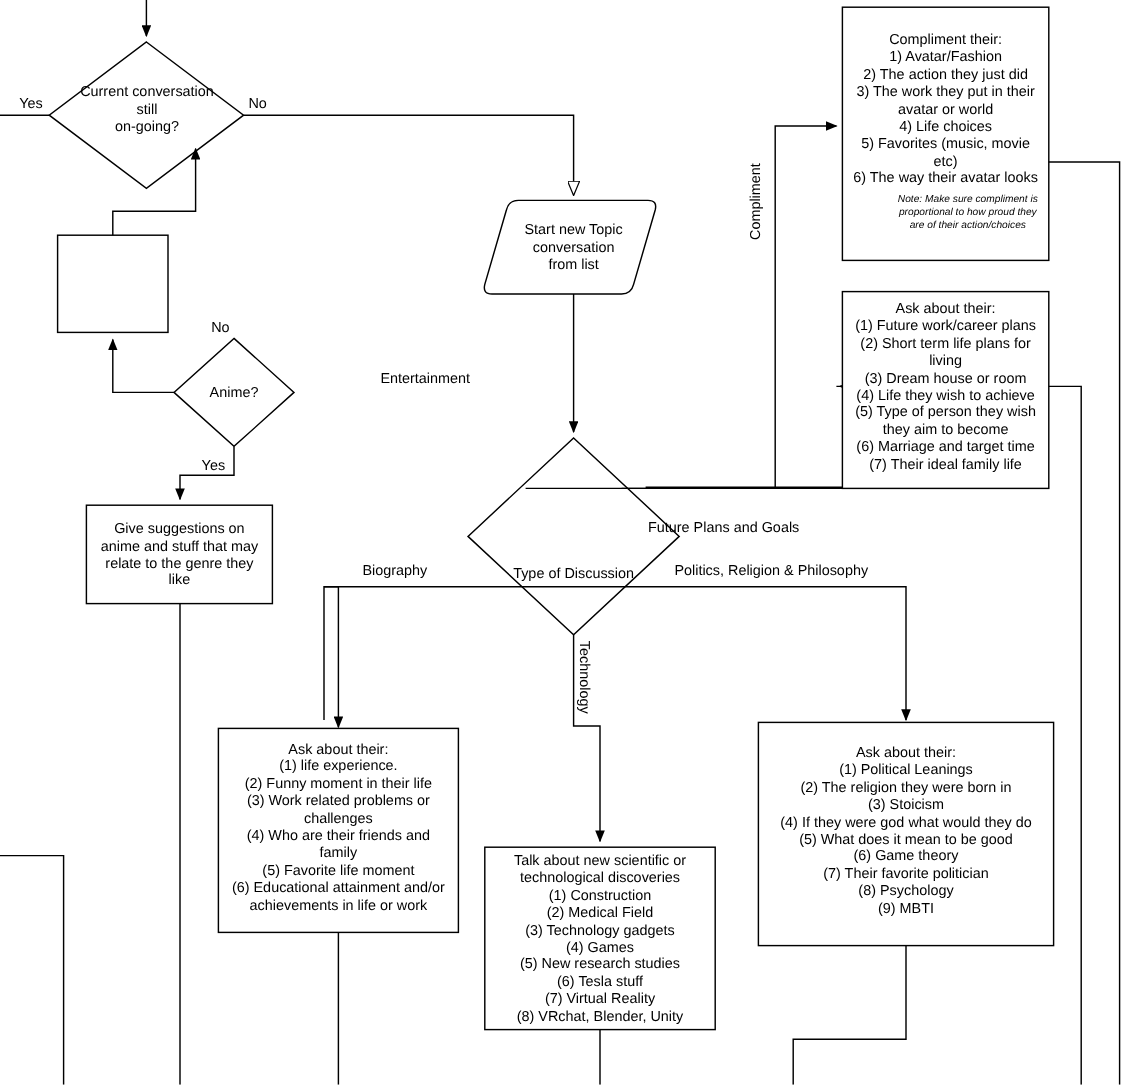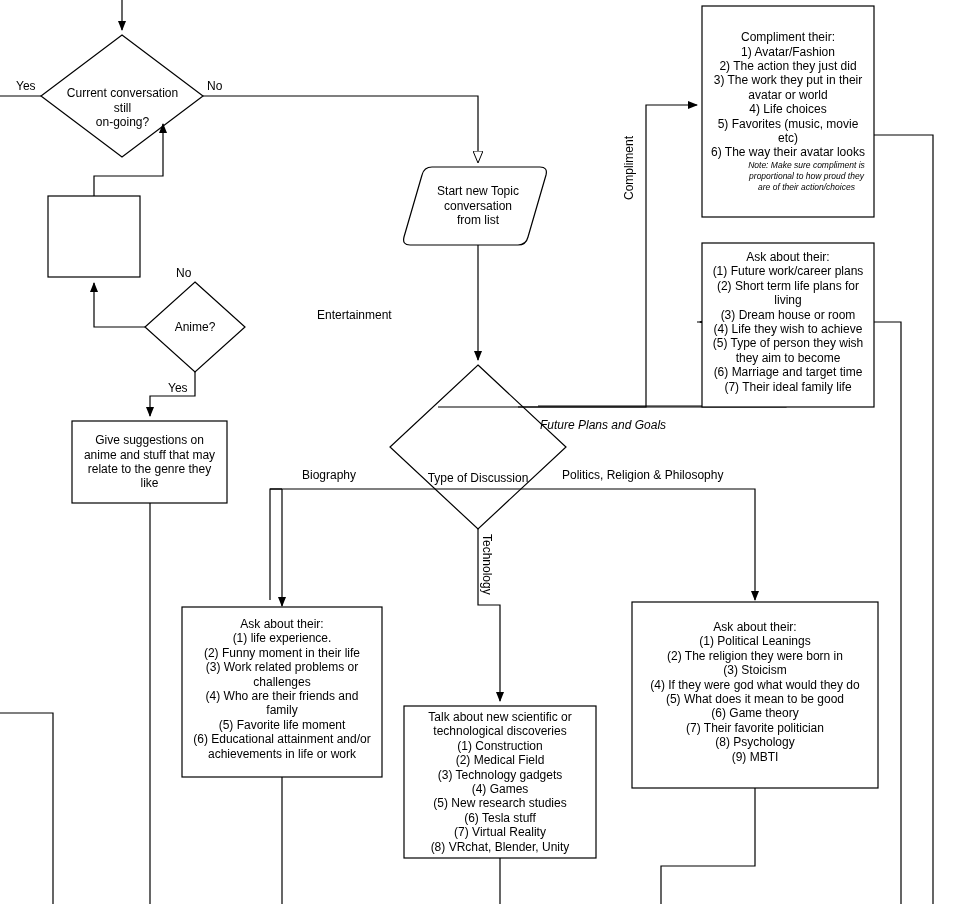--- a/index.html
+++ b/index.html
@@ -131,39 +131,39 @@
       <path d="M500,858 L500,904"></path>
 
       <rect x="632" y="602" width="246" height="186" fill="#ffffff"></rect>
       <path d="M755,788 L755,866 L661,866 L661,904"></path>
 
       <path d="M0,713 L53,713 L53,904"></path>
 
     </g>
   </svg>
 
-  <div class="node-text" style="left:41px; top:76px; width:163px; height:64px;">Current conversation
+  <div class="node-text" style="left:41px; top:59px; width:163px; height:64px;">Current conversation
 still
 on-going?</div>
 
 
   <div class="node-text" style="left:155px; top:313px; width:80px; height:28px;">Anime?</div>
 
   <div class="node-text" style="left:72px; top:421px; width:155px; height:82px;">Give suggestions on
 anime and stuff that may
 relate to the genre they
 like</div>
 
   <div class="node-text" style="left:414px; top:175px; width:128px; height:62px;">Start new Topic
 conversation
 from list</div>
 
   <div class="node-text" style="left:398px; top:433px; width:160px; height:28px;margin-top:31px;">Type of Discussion</div>
 
-  <div class="node-text" style="left:702px; top:20px; width:172px; height:150px; align-items:center;">
+  <div class="node-text" style="left:702px; top:20px; width:172px; height:150px; align-items:flex-end;">
     <span style="display:block; width:100%;">
       <span class="box-body">Compliment their:
 1) Avatar/Fashion
 2) The action they just did
 3) The work they put in their
 avatar or world
 4) Life choices
 5) Favorites (music, movie
 etc)
 6) The way their avatar looks</span>
@@ -222,21 +222,21 @@
   <div class="edge-label" style="left:207px; top:79px;">No</div>
 
   <div class="edge-label" style="left:176px; top:266px;">No</div>
 
   <div class="edge-label" style="left:168px; top:381px;">Yes</div>
 
   <div class="edge-label" style="left:317px; top:308px;">Entertainment</div>
 
   <div class="edge-label rot" style="left:622px; top:200px; transform: rotate(-90deg);">Compliment</div>
 
-  <div class="edge-label" style="left:540px; top:418px;font-style:italic;">Future Plans and Goals</div>
+  <div class="edge-label" style="left:540px; top:432px;">Future Plans and Goals</div>
 
   <div class="edge-label" style="left:302px; top:468px;">Biography</div>
 
   <div class="edge-label rot" style="left:494px; top:534px; transform: rotate(90deg);">Technology</div>
 
   <div class="edge-label" style="left:562px; top:468px;">Politics, Religion &amp; Philosophy</div>
 
 </div>
 
 </body></html>

